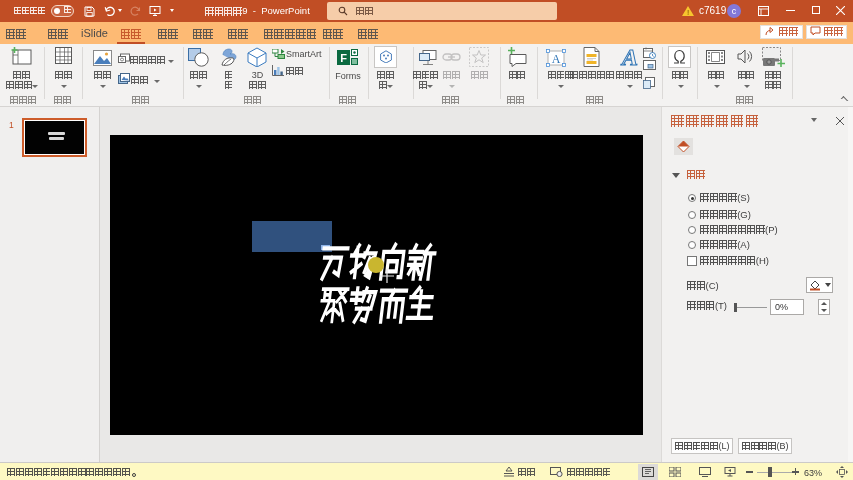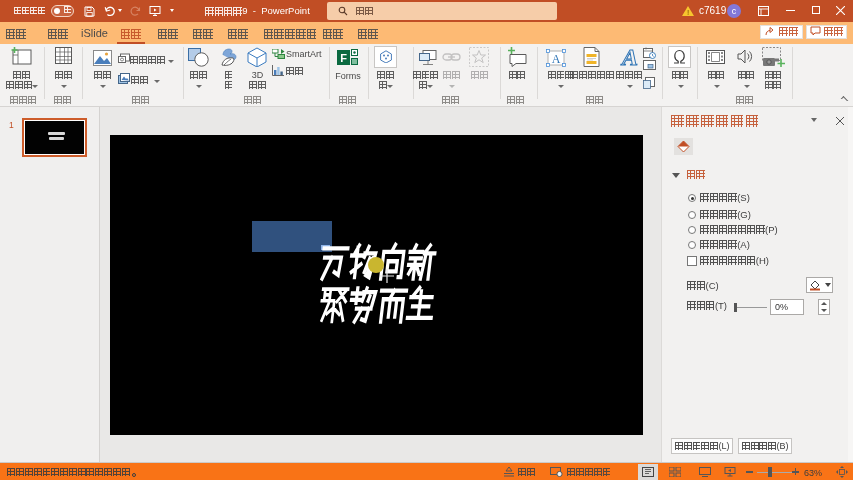--- a/index.html
+++ b/index.html
@@ -27,21 +27,21 @@
 .blabel{position:absolute;font-size:9px;color:#4a4a4a;text-align:center;line-height:10px;}
 .dim{opacity:.45;}
 .car{display:inline-block;width:5px;height:3px;position:relative;}
 .car:before{content:"";position:absolute;left:0;top:0;border:3px solid transparent;border-top:3.5px solid #6a6a6a;border-bottom:0;}
 
 #thumbs{left:0;top:107px;width:100px;height:355px;background:#F0EFEE;border-right:1px solid #D4D2D0;}
 #canvas{left:101px;top:107px;width:560px;height:355px;background:#E9E8E7;}
 #slide{position:absolute;left:9px;top:28px;width:533px;height:300px;background:#000;}
 #panel{left:661px;top:107px;width:192px;height:355px;background:#F2F1F0;border-left:1px solid #DCDAD8;}
 
-#status{left:0;top:462px;width:853px;height:18px;background:#f97316;border-top:1px solid #CCCAC8;font-size:9px;color:#444;}
+#status{left:0;top:462px;width:853px;height:18px;background:#fef9c3;border-top:1px solid #CCCAC8;font-size:9px;color:#444;}
 .btn-or{position:absolute;top:3px;height:14px;background:#fff;border:1px solid #E3E1DF;color:#C14E25;font-size:10px;line-height:12px;text-align:center;}
 </style></head>
 <body>
 <div id="app">
 
 <div id="titlebar" class="ab">
 
   <span class="ab t" style="left:14px;top:7px;color:#fff;font-size:8px;line-height:8px;"><span class="z"></span><span class="z"></span><span class="z"></span><span class="z"></span></span>
 
   <span class="ab" style="left:51px;top:5px;width:23px;height:12px;border:1px solid #f3d5c5;border-radius:6px;background:rgba(255,255,255,.12);"></span>

